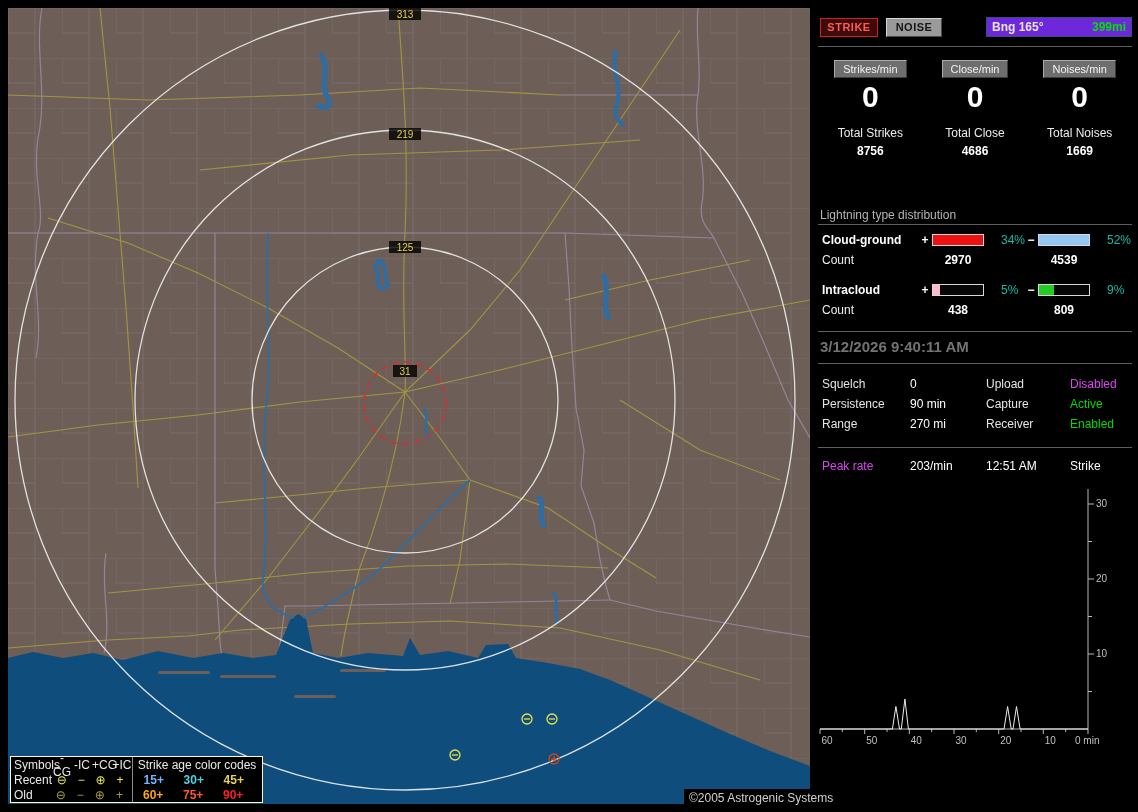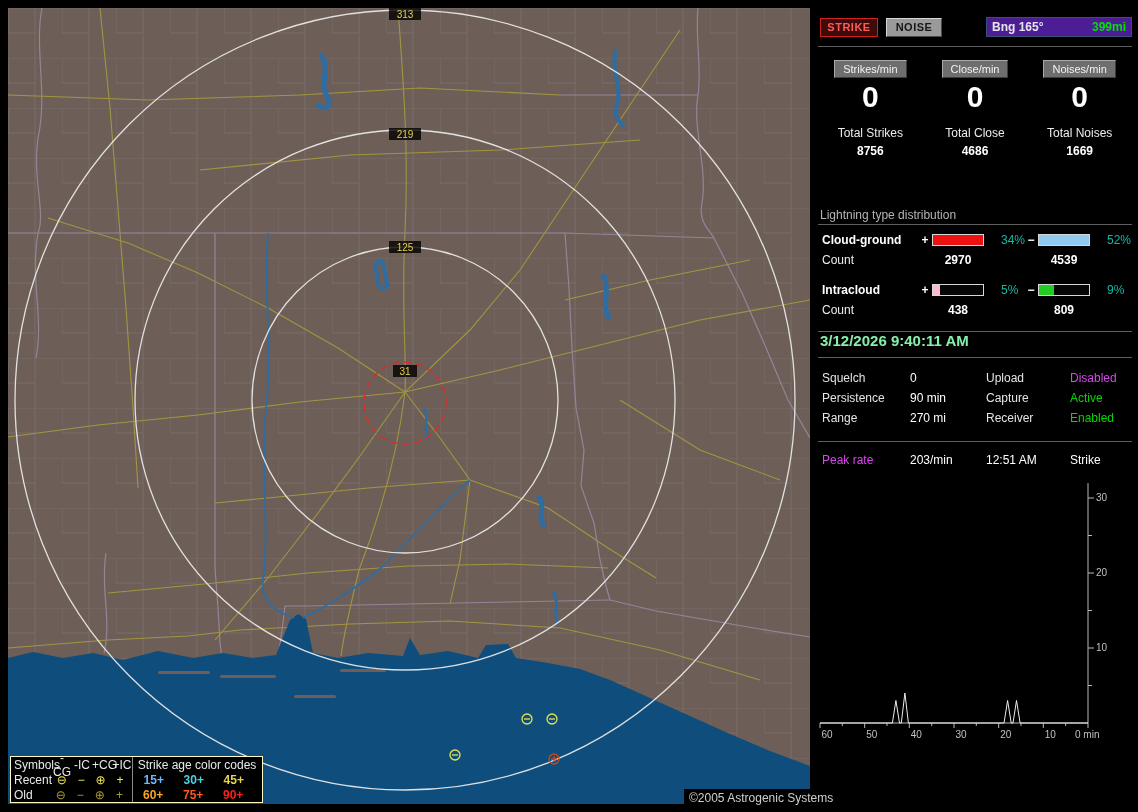--- a/index.html
+++ b/index.html
@@ -28,21 +28,21 @@
 
   
   .panel{position:absolute;left:818px;top:8px;width:314px;height:796px;color:#e5e5e5;font-size:12px;}
   .hr{height:1px;background:#5e5e5e;margin-top:8px;}
   .p-top{margin-top:8px;display:flex;align-items:center;height:22px;}
   .btn-strike{margin-left:2px;width:58px;height:19px;background:#3f0a0a;border:1px solid #cf2020;
               color:#ff5a5a;font-weight:bold;font-size:11px;letter-spacing:.5px;font-family:inherit;cursor:pointer;}
   .btn-noise{margin-left:8px;width:56px;height:19px;background:#9a9a9a;border:1px solid;
              border-color:#d6d6d6 #4a4a4a #4a4a4a #d6d6d6;color:#161616;font-weight:bold;
              font-size:11px;letter-spacing:.5px;font-family:inherit;cursor:pointer;}
-  .bng-bar{margin-left:auto;width:146px;height:20px;background:#4c1d95;border:1px solid #36507a;
+  .bng-bar{margin-left:auto;width:146px;height:20px;background:#6d28d9;border:1px solid #36507a;
            display:flex;align-items:center;box-sizing:border-box;padding:0 5px;font-weight:bold;}
   .bng-val{margin-left:auto;color:#00e000;}
 
   .rates{display:flex;margin-top:13px;}
   .rate-col{flex:1;display:flex;flex-direction:column;align-items:center;}
   .rate-btn{height:18px;padding:1px 8px;font-size:11px;background:#6e6e6e;color:#f2f2f2;
             border:1px solid;border-color:#aaa #3c3c3c #3c3c3c #aaa;font-family:inherit;cursor:pointer;}
   .rate-zero{font-size:30px;line-height:34px;font-weight:bold;color:#fff;margin-top:2px;}
   .rate-total-label{margin-top:12px;color:#ededed;}
   .rate-total-value{margin-top:4px;font-weight:bold;color:#fff;}
@@ -56,21 +56,21 @@
   .count-label{color:#ededed;}
   .sign{text-align:center;font-weight:bold;color:#fff;}
   .bar{display:block;height:10px;border:1px solid #d8d8d8;background:#060606;}
   .bar-fill{display:block;height:100%;width:0;}
   .pct{font-weight:normal;color:#14b8a6;padding-left:17px;}
   .count-val{text-align:center;font-weight:bold;color:#fff;}
   .cv-pos{grid-column:3;}
   .cv-neg{grid-column:6;}
   .row-gap{margin-top:16px;}
 
-  .datetime{color:#86efac;font-size:15px;font-weight:bold;padding-left:2px;height:20px;}
+  .datetime{margin-top:6px;color:#737373;font-size:15px;font-weight:bold;padding-left:2px;height:20px;}
   .dt-hr{margin-top:5px;}
 
   .kv{display:grid;grid-template-columns:88px 76px 84px auto;margin-left:4px;line-height:20px;}
   .kv-block{margin-top:10px;}
   .lbl{color:#e4e4e4;}
   .val{color:#fff;}
   .green{color:#00d800;}
   .dim{color:#d946ef;}
   .status-block{margin-top:7px;}
   .status-block .kv{line-height:22px;}

